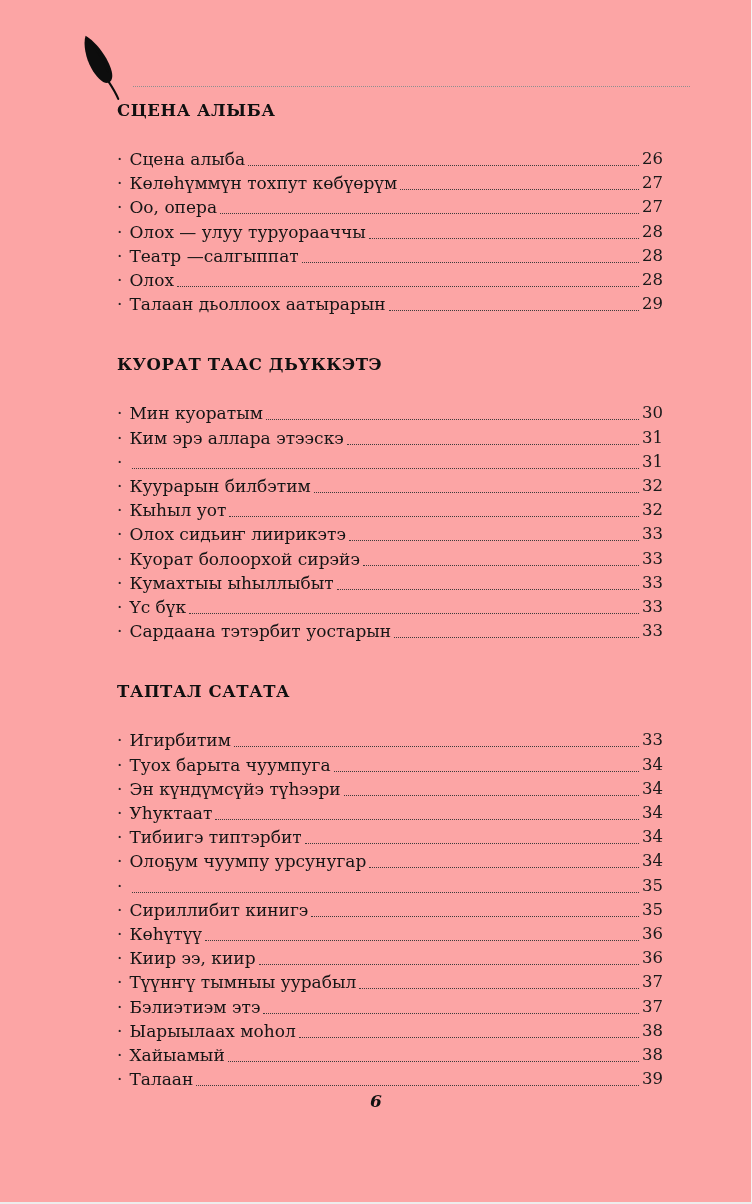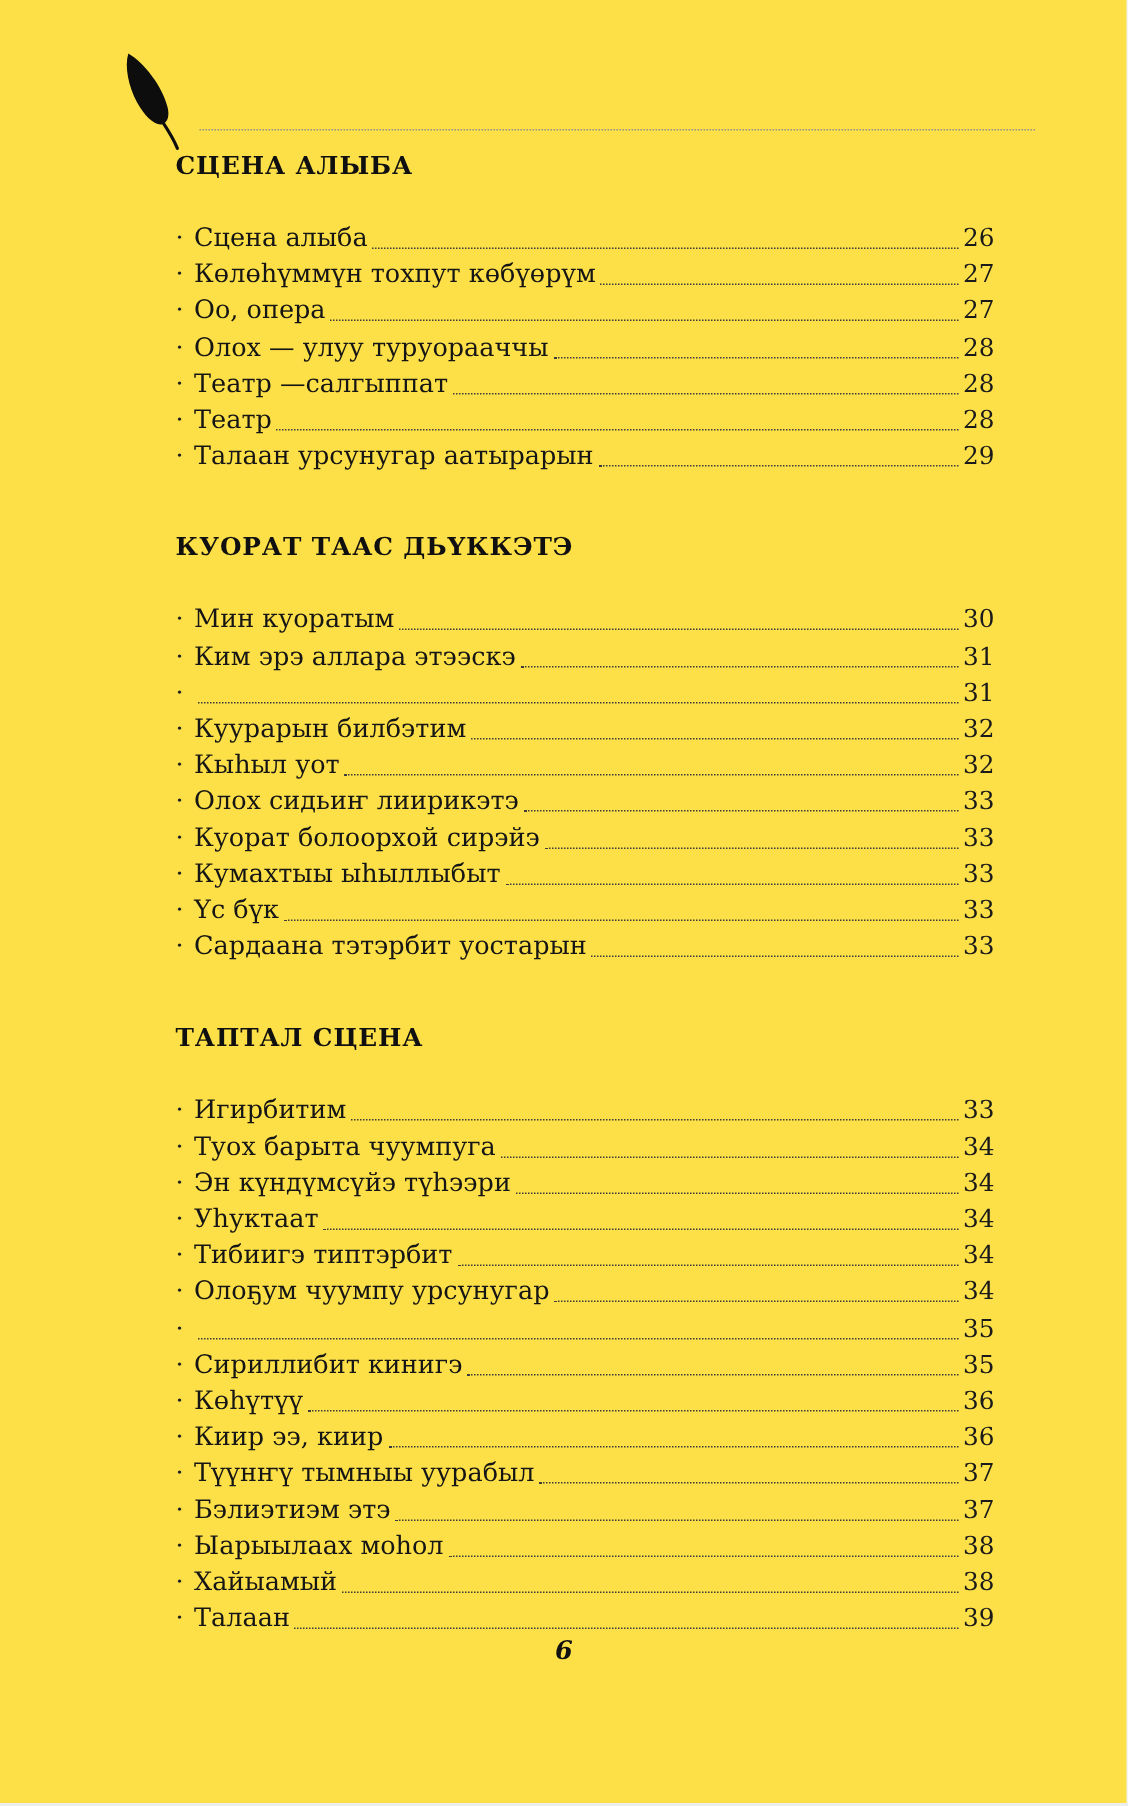--- a/index.html
+++ b/index.html
@@ -1,21 +1,21 @@
 <!DOCTYPE html>
 <html><head>
 <meta charset="utf-8">
 <style>
   html, body { margin: 0; padding: 0; background: #e8e8e8; }
   .page {
     position: relative;
     width: 752px;
     height: 1204px;
     margin: 0 auto;
-    background: #fde047;
+    background: #fca5a5;
     font-family: "DejaVu Serif", "Liberation Serif", serif;
     color: #151515;
     overflow: hidden;
     box-shadow: inset 0 -2px 0 #ededed, inset -1px 0 0 #f4f4f4;
   }
   .feather {
     position: absolute;
     left: 74px;
     top: 34px;
     width: 58px;
@@ -128,28 +128,28 @@
 
   <div class="entry">
     <span class="bullet">·</span>
     <span class="title">Театр —салгыппат</span>
     <span class="leader"></span>
     <span class="pagenum">28</span>
   </div>
 
   <div class="entry">
     <span class="bullet">·</span>
-    <span class="title">Театр</span>
+    <span class="title">Олох</span>
     <span class="leader"></span>
     <span class="pagenum">28</span>
   </div>
 
   <div class="entry">
     <span class="bullet">·</span>
-    <span class="title">Талаан урсунугар аатырарын</span>
+    <span class="title">Талаан дьоллоох аатырарын</span>
     <span class="leader"></span>
     <span class="pagenum">29</span>
   </div>
 </div>
   </div>
 
   <div class="section">
     <h2 class="section-heading">КУОРАТ ТААС ДЬҮККЭТЭ</h2>
     <div class="entries">
   <div class="entry">
@@ -217,21 +217,21 @@
   <div class="entry">
     <span class="bullet">·</span>
     <span class="title">Сардаана тэтэрбит уостарын</span>
     <span class="leader"></span>
     <span class="pagenum">33</span>
   </div>
 </div>
   </div>
 
   <div class="section">
-    <h2 class="section-heading">ТАПТАЛ СЦЕНА</h2>
+    <h2 class="section-heading">ТАПТАЛ САТАТА</h2>
     <div class="entries">
   <div class="entry">
     <span class="bullet">·</span>
     <span class="title">Игирбитим</span>
     <span class="leader"></span>
     <span class="pagenum">33</span>
   </div>
 
   <div class="entry">
     <span class="bullet">·</span>

